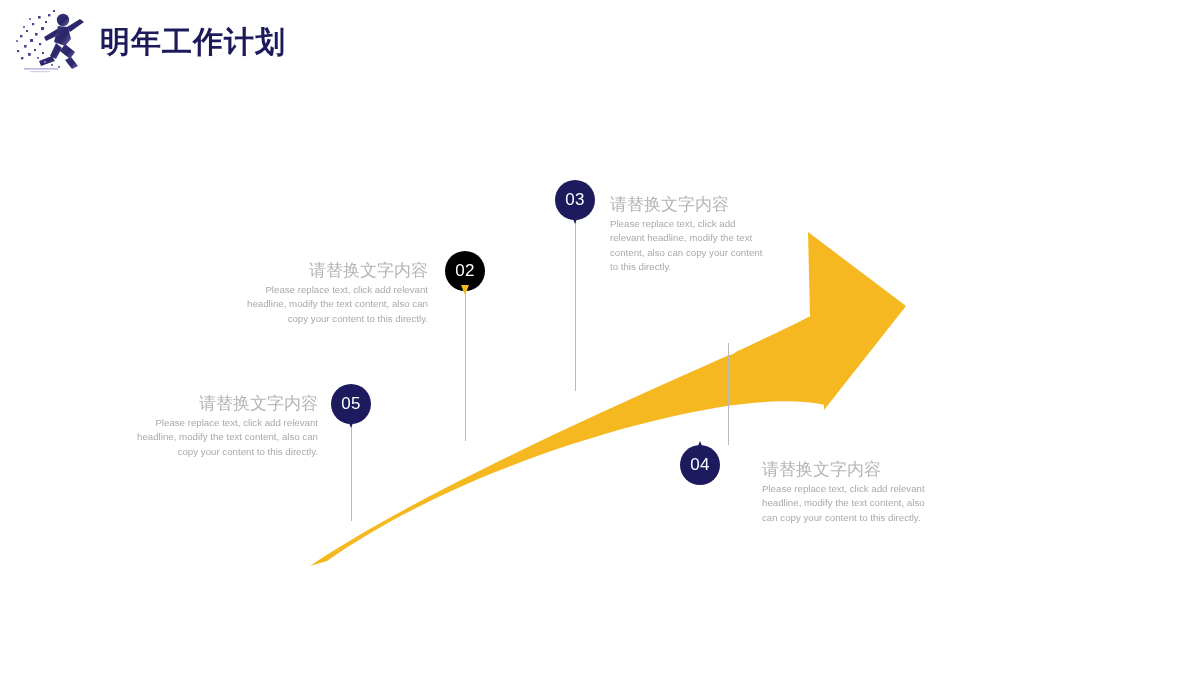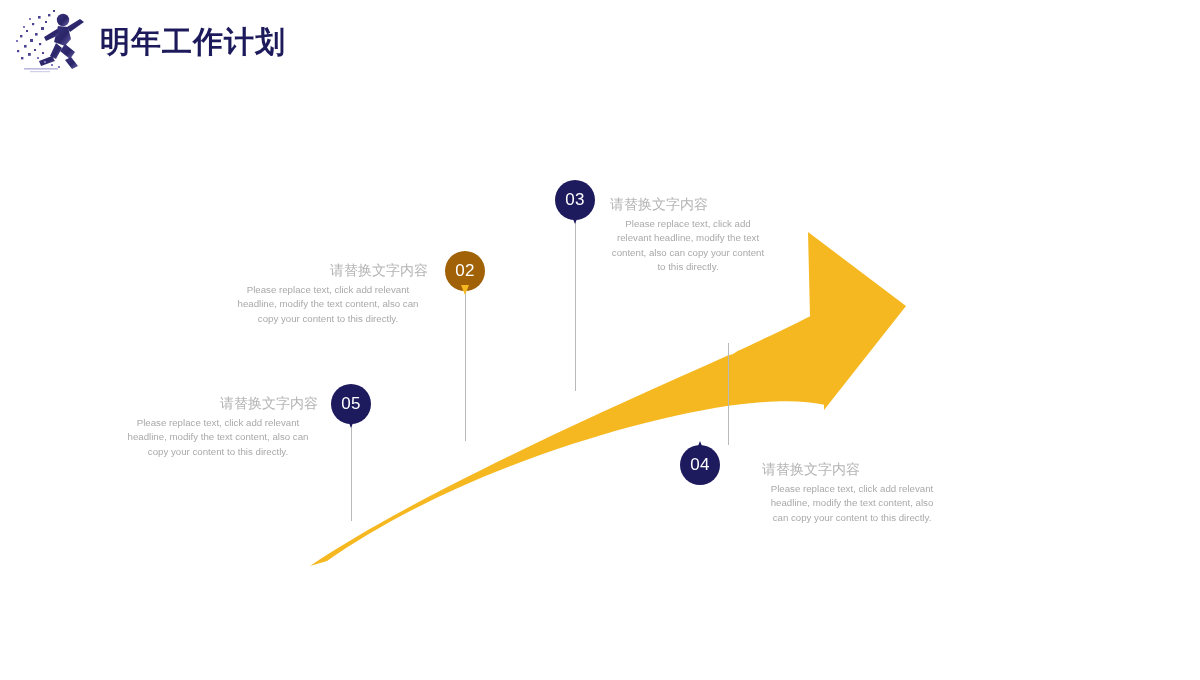--- a/index.html
+++ b/index.html
@@ -87,21 +87,21 @@
     justify-content: center;
     color: #ffffff;
     font-size: 17px;
     font-weight: normal;
     letter-spacing: 0.4px;
     font-family: "Liberation Sans", sans-serif;
     z-index: 5;
   }
 
   .badge.navy  { background: #1e1a5e; }
-  .badge.amber { background: #a16207; }
+  .badge.amber { background: #000000; }
 
   
   .badge::after {
     content: "";
     position: absolute;
     left: 50%;
     width: 0;
     height: 0;
     margin-left: -4px;
     border-left: 4px solid transparent;
@@ -119,34 +119,33 @@
   }
   .badge.navy.tail-down::after,
   .badge.navy.tail-up::after { border-top-color: #1e1a5e; border-bottom-color: #1e1a5e; }
   .badge.amber.tail-down::after,
   .badge.amber.tail-up::after { border-top-color: #f5b820; border-bottom-color: #f5b820; }
 
   
   .item-text { position: absolute; }
 
   .item-title {
-    font-size: 14px;
+    font-size: 17px;
     color: #b4b4b4;
     line-height: 22px;
     font-family: "DejaVu Sans", "Liberation Sans", sans-serif;
     white-space: nowrap;
   }
 
   .item-body {
     font-size: 9.7px;
     color: #a9a9a9;
     line-height: 14.4px;
     font-family: "Liberation Sans", sans-serif;
     margin-top: 2px;
-    text-align: center;
   }
 
   .align-right { text-align: right; }
   .align-left  { text-align: left;  }
 
   
   .goal {
     position: absolute;
     left: 905px;
     top: 228px;

